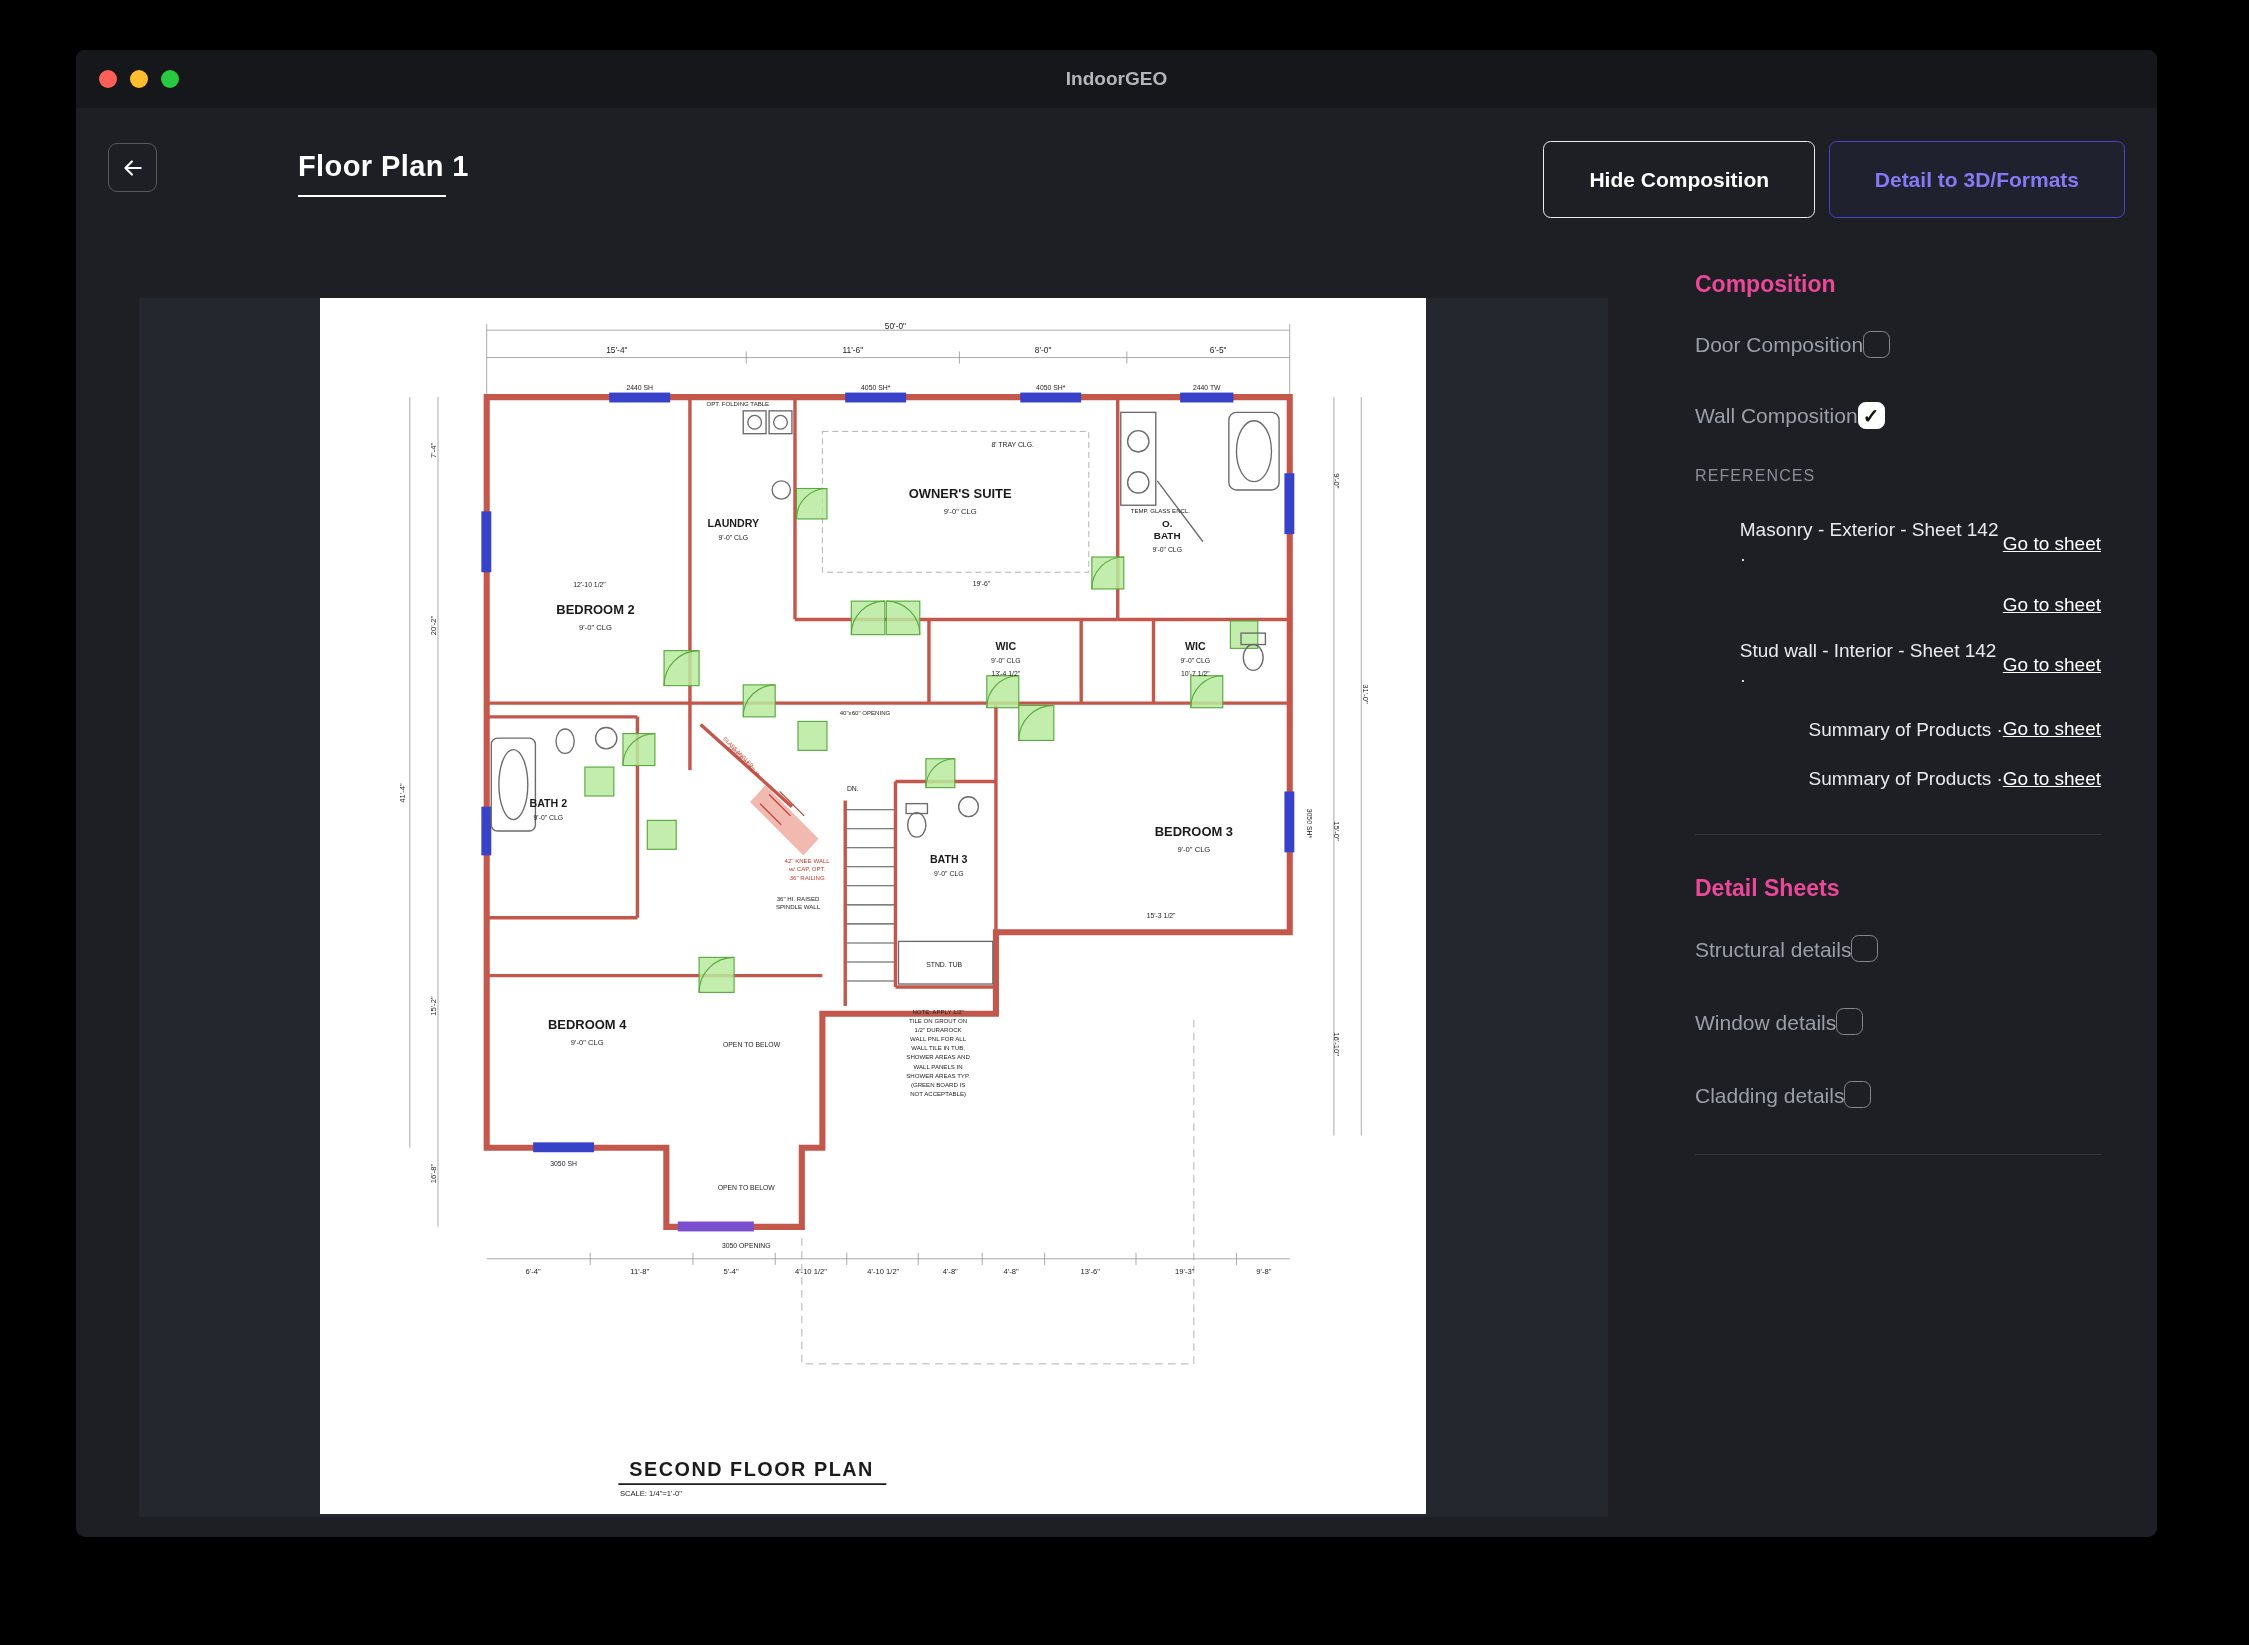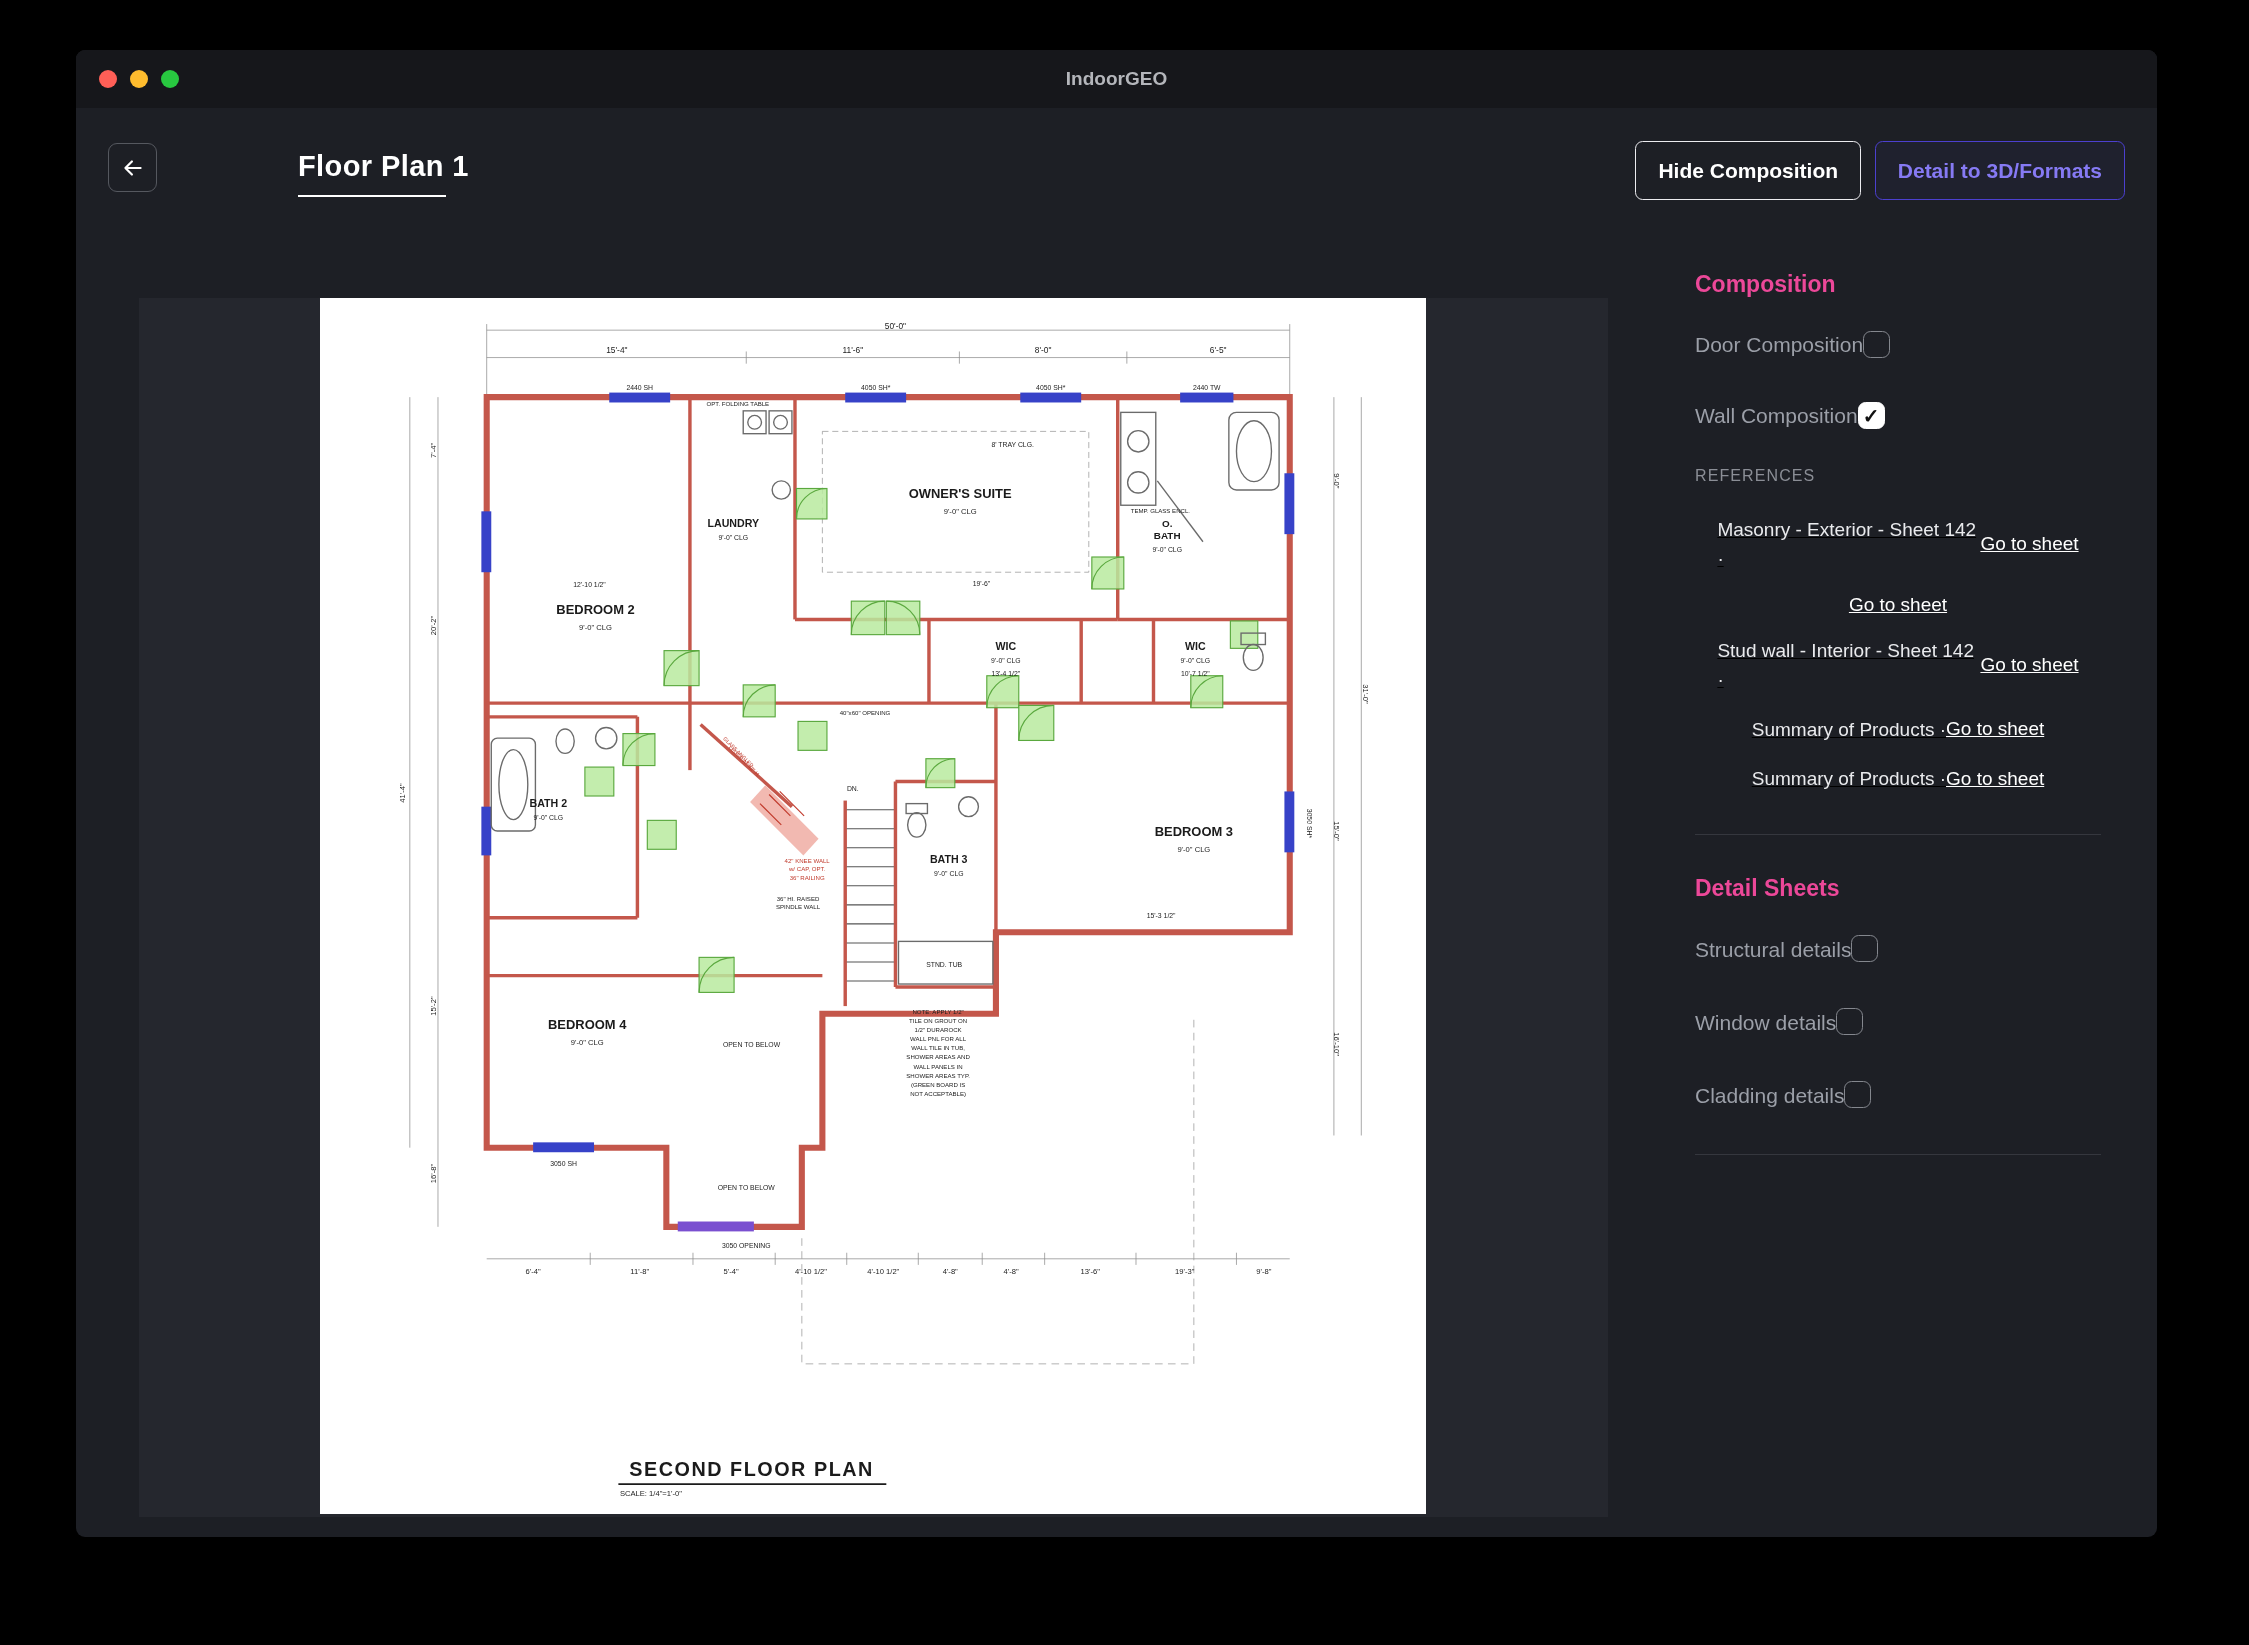--- a/index.html
+++ b/index.html
@@ -8,36 +8,36 @@
   .titlebar{position:absolute;left:0;top:0;right:0;height:58px;background:#16171b;display:flex;align-items:center;justify-content:center;}
   .traffic{position:absolute;left:23px;top:50%;transform:translateY(-50%);display:flex;gap:13px;}
   .dot{width:18px;height:18px;border-radius:50%;display:inline-block;}
   .dot.red{background:#ff5f57;} .dot.yellow{background:#febc2e;} .dot.green{background:#28c840;}
   .win-title{color:#b4b6bb;font-size:19px;font-weight:700;}
   .back-btn{position:absolute;left:32px;top:93px;width:49px;height:49px;border-radius:9px;border:1.5px solid #55585f;background:transparent;display:flex;align-items:center;justify-content:center;cursor:pointer;}
   .page-title-wrap{position:absolute;left:222px;top:100px;}
   .page-title{color:#fff;font-size:29px;font-weight:700;letter-spacing:0.4px;}
   .title-underline{width:148px;height:2.3px;background:#fff;margin-top:12px;}
   .header-actions{position:absolute;right:32px;top:91px;display:flex;gap:13.7px;}
-  .btn{height:59px;border-radius:7.6px;font-size:21px;font-weight:600;display:flex;align-items:center;justify-content:center;padding:0 22px;cursor:pointer;font-family:"Liberation Sans",sans-serif;}
+  .btn{height:77px;border-radius:7.6px;font-size:21px;font-weight:600;display:flex;align-items:center;justify-content:center;padding:0 45px;cursor:pointer;font-family:"Liberation Sans",sans-serif;}
   .hide-btn{border:1.5px solid #ececf0;color:#fff;background:transparent;}
   .export-btn{border:1.5px solid #4c40cf;color:#867af4;background:rgba(76,64,207,.06);}
   .canvas{position:absolute;left:63px;top:248px;width:1469px;height:1219px;background:#25272e;}
   .sheet{position:absolute;left:181px;top:0;width:1106px;height:1216px;background:#fff;}
   .sheet svg{display:block;width:100%;height:100%;}
   .sheet svg text{font-family:"Liberation Sans",sans-serif;}
   .sidebar{position:absolute;left:1619px;top:215px;width:406px;}
   .sidebar h2{color:#ec4899;font-size:23px;font-weight:700;margin:6px 0 33px 0;}
   .opt-row{display:flex;align-items:center;color:#9b9fa8;font-size:21px;margin-bottom:44px;}
   .opt-row.tight{margin-bottom:38px;}
   .checkbox{width:27px;height:27px;border:1.9px solid #84878e;border-radius:7.6px;display:inline-flex;align-items:center;justify-content:center;flex:none;box-sizing:border-box;cursor:pointer;}
   .checkbox.checked{background:#fff;border-color:#fff;}
   .checkbox.checked::after{content:"\2713";color:#111;font-size:20px;font-weight:bold;line-height:1;}
   .refs-heading{color:#8b8e96;font-size:16px;letter-spacing:1.1px;margin-bottom:30px;}
-  .ref-row{display:flex;justify-content:center;align-items:center;margin-bottom:20px;text-decoration:underline;}
+  .ref-row{display:flex;justify-content:flex-end;align-items:center;margin-bottom:20px;}
   .ref-label{font-size:19px;color:#e9eaed;line-height:1.55;max-width:263px;}
   .ref-link{font-size:19px;color:#fff;text-decoration:underline;cursor:pointer;white-space:nowrap;}
   .divider{border:none;border-top:0.8px solid #35373e;margin:40px 0;width:100%;}
   .detail-row{margin-bottom:46px;align-items:flex-end;}
 </style>
 </head>
 <body>
 
 <div class="window">
 

